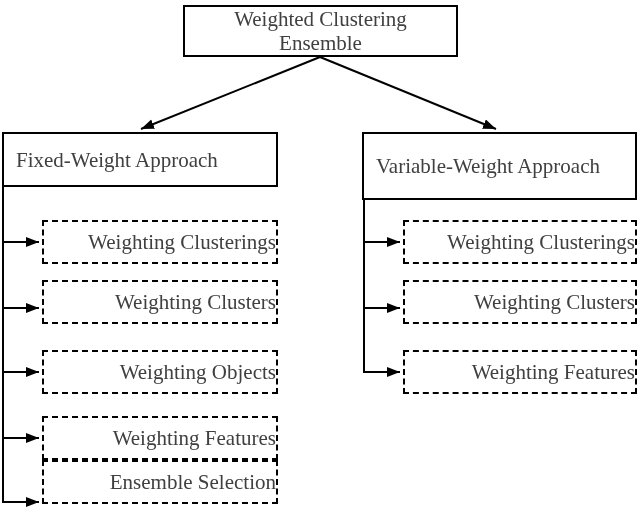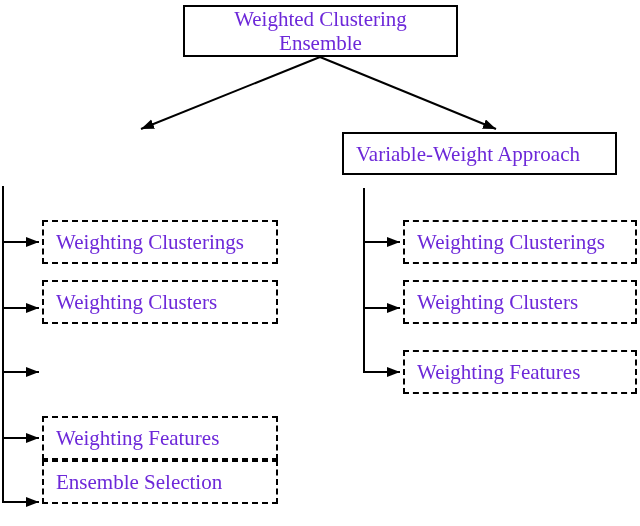--- a/index.html
+++ b/index.html
@@ -6,53 +6,53 @@
     margin: 0;
     padding: 0;
     background: #ffffff;
   }
   .canvas {
     position: relative;
     width: 640px;
     height: 526px;
     background: #ffffff;
     font-family: "Liberation Serif", serif;
-    color: #6d28d9;
+    color: #404040;
     overflow: hidden;
   }
   .canvas svg {
     position: absolute;
     left: 0;
     top: 0;
   }
   .box {
     position: absolute;
     box-sizing: border-box;
     background: #ffffff;
     display: flex;
     align-items: center;
     font-size: 21px;
     line-height: 24px;
     white-space: nowrap;
   }
   .solid { border: 2px solid #000000; }
-  .dashed { border: 2px dashed #000000; }
+  .dashed { border: 2px dashed #000000; justify-content: flex-end; }
   .root {
     left: 183px; top: 5px; width: 275px; height: 52px;
     justify-content: center;
     text-align: center;
     white-space: normal;
   }
   .root .lbl {
     display: inline-block;
     max-width: 240px;
   }
   .leftpad { padding-left: 12px; }
   .approach-left  { left: 2px;   top: 132px; width: 276px; height: 55px; }
-  .approach-right { left: 342px; top: 132px; width: 275px; height: 43px; }
+  .approach-right { left: 362px; top: 132px; width: 275px; height: 68px; }
   .child-left  { left: 42px;  width: 236px; height: 44px; }
   .child-right { left: 403px; width: 234px; height: 44px; }
   .cl0 { top: 220px; }
   .cl1 { top: 280px; }
   .cl2 { top: 350px; }
   .cl3 { top: 416px; }
   .cl4 { top: 460px; }
 </style>
 </head>
 <body>
@@ -79,29 +79,35 @@
     <line x1="364" y1="188" x2="364" y2="372" stroke="#000000" stroke-width="2"></line>
     <line x1="363" y1="242" x2="400" y2="242" stroke="#000000" stroke-width="2" marker-end="url(#arrow)"></line>
     <line x1="363" y1="308" x2="400" y2="308" stroke="#000000" stroke-width="2" marker-end="url(#arrow)"></line>
     <line x1="363" y1="372" x2="400" y2="372" stroke="#000000" stroke-width="2" marker-end="url(#arrow)"></line>
   </svg>
 
   <div class="box solid root">
     <span class="lbl">Weighted Clustering Ensemble</span>
   </div>
 
+  <div class="box solid approach-left leftpad">
+    <span class="lbl">Fixed-Weight Approach</span>
+  </div>
   <div class="box solid approach-right leftpad">
     <span class="lbl">Variable-Weight Approach</span>
   </div>
 
   <div class="box dashed child-left cl0 leftpad">
     <span class="lbl">Weighting Clusterings</span>
   </div>
   <div class="box dashed child-left cl1 leftpad">
     <span class="lbl">Weighting Clusters</span>
+  </div>
+  <div class="box dashed child-left cl2 leftpad">
+    <span class="lbl">Weighting Objects</span>
   </div>
   <div class="box dashed child-left cl3 leftpad">
     <span class="lbl">Weighting Features</span>
   </div>
   <div class="box dashed child-left cl4 leftpad">
     <span class="lbl">Ensemble Selection</span>
   </div>
 
   <div class="box dashed child-right cl0 leftpad">
     <span class="lbl">Weighting Clusterings</span>

